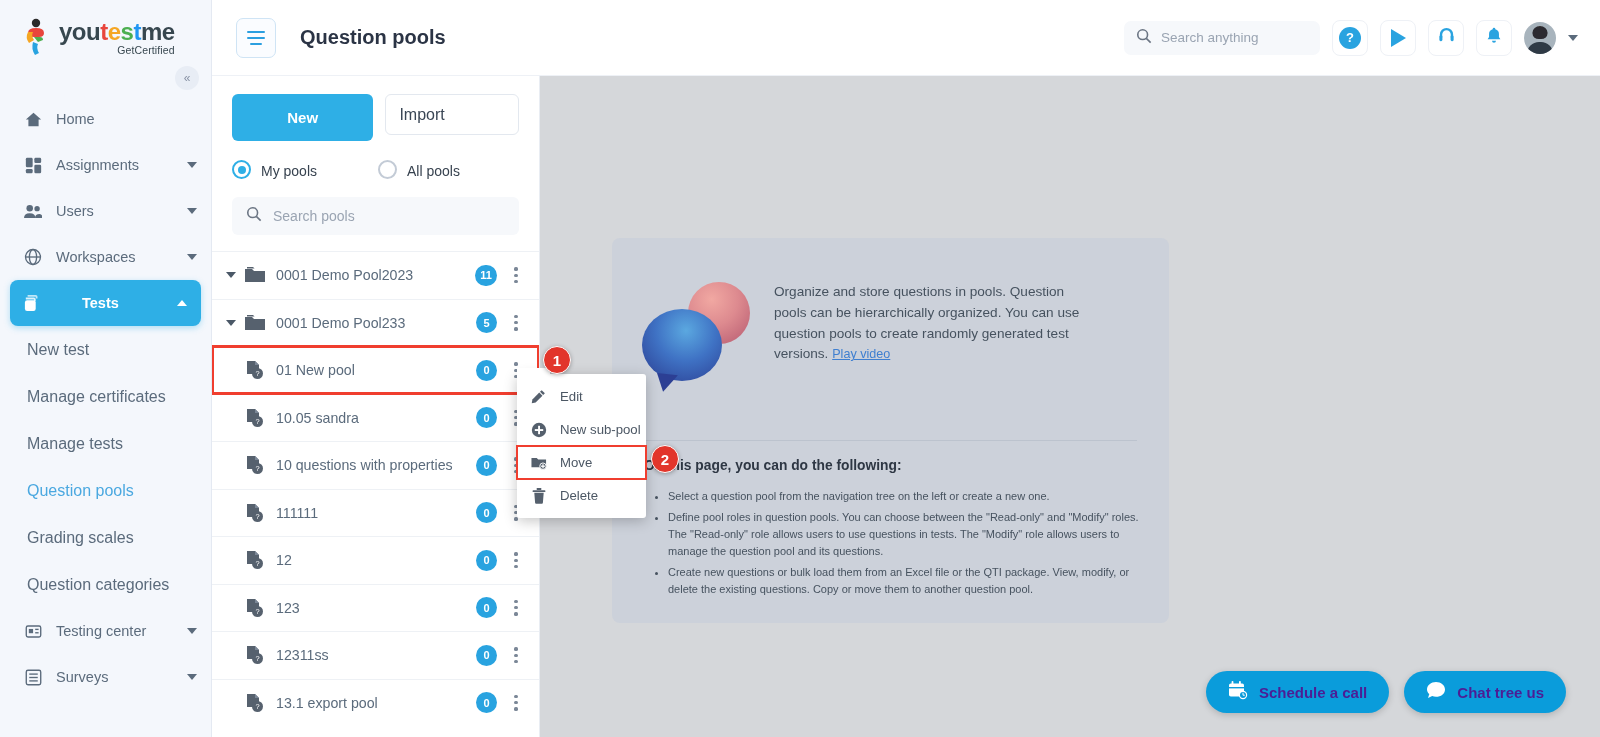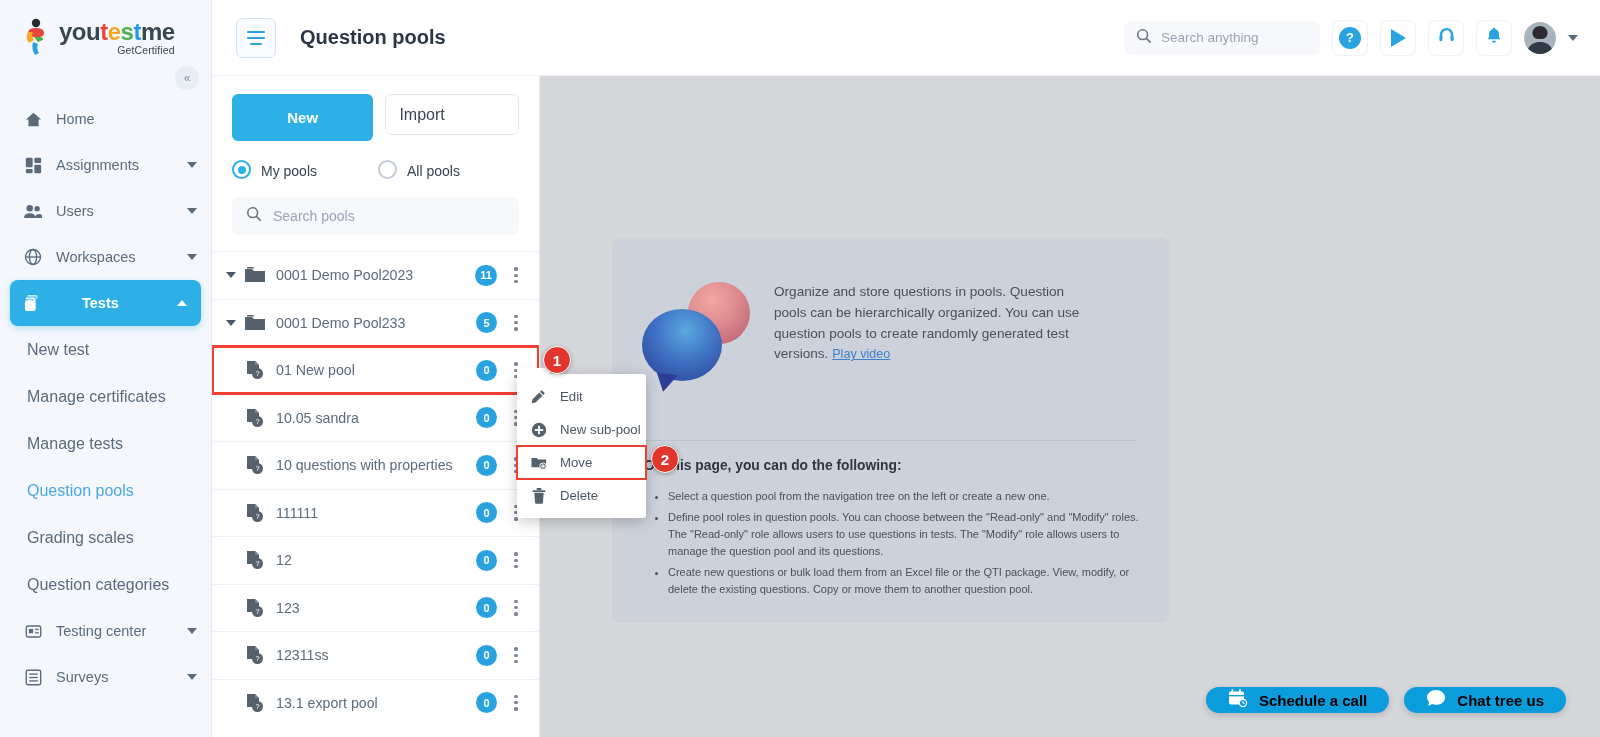--- a/index.html
+++ b/index.html
@@ -265,21 +265,21 @@
     font-size: 11px; color: #46525f; line-height: 1.55;
   }
   .info-list li { margin-bottom: 4px; margin-left: 12px; }
 
   
   .fab-row {
     position: absolute; right: 34px; bottom: 24px;
     display: flex; gap: 15px; align-items: center;
   }
   .fab {
-    height: 26px; border-radius: 21px; background: #0a9cdb; color: #000000;
+    height: 42px; border-radius: 21px; background: #0a9cdb; color: #4c1d95;
     display: flex; align-items: center; gap: 11px; padding: 0 22px;
     font-size: 15px; font-weight: bold; cursor: pointer;
     box-shadow: 0 2px 7px rgba(0,0,0,.18);
   }
 
   
   .ctx-menu {
     position: absolute; left: 517px; top: 374px;
     width: 129px; background: #fff; border-radius: 3px;
     box-shadow: 0 3px 14px rgba(0,0,0,.23); padding: 6px 0;

